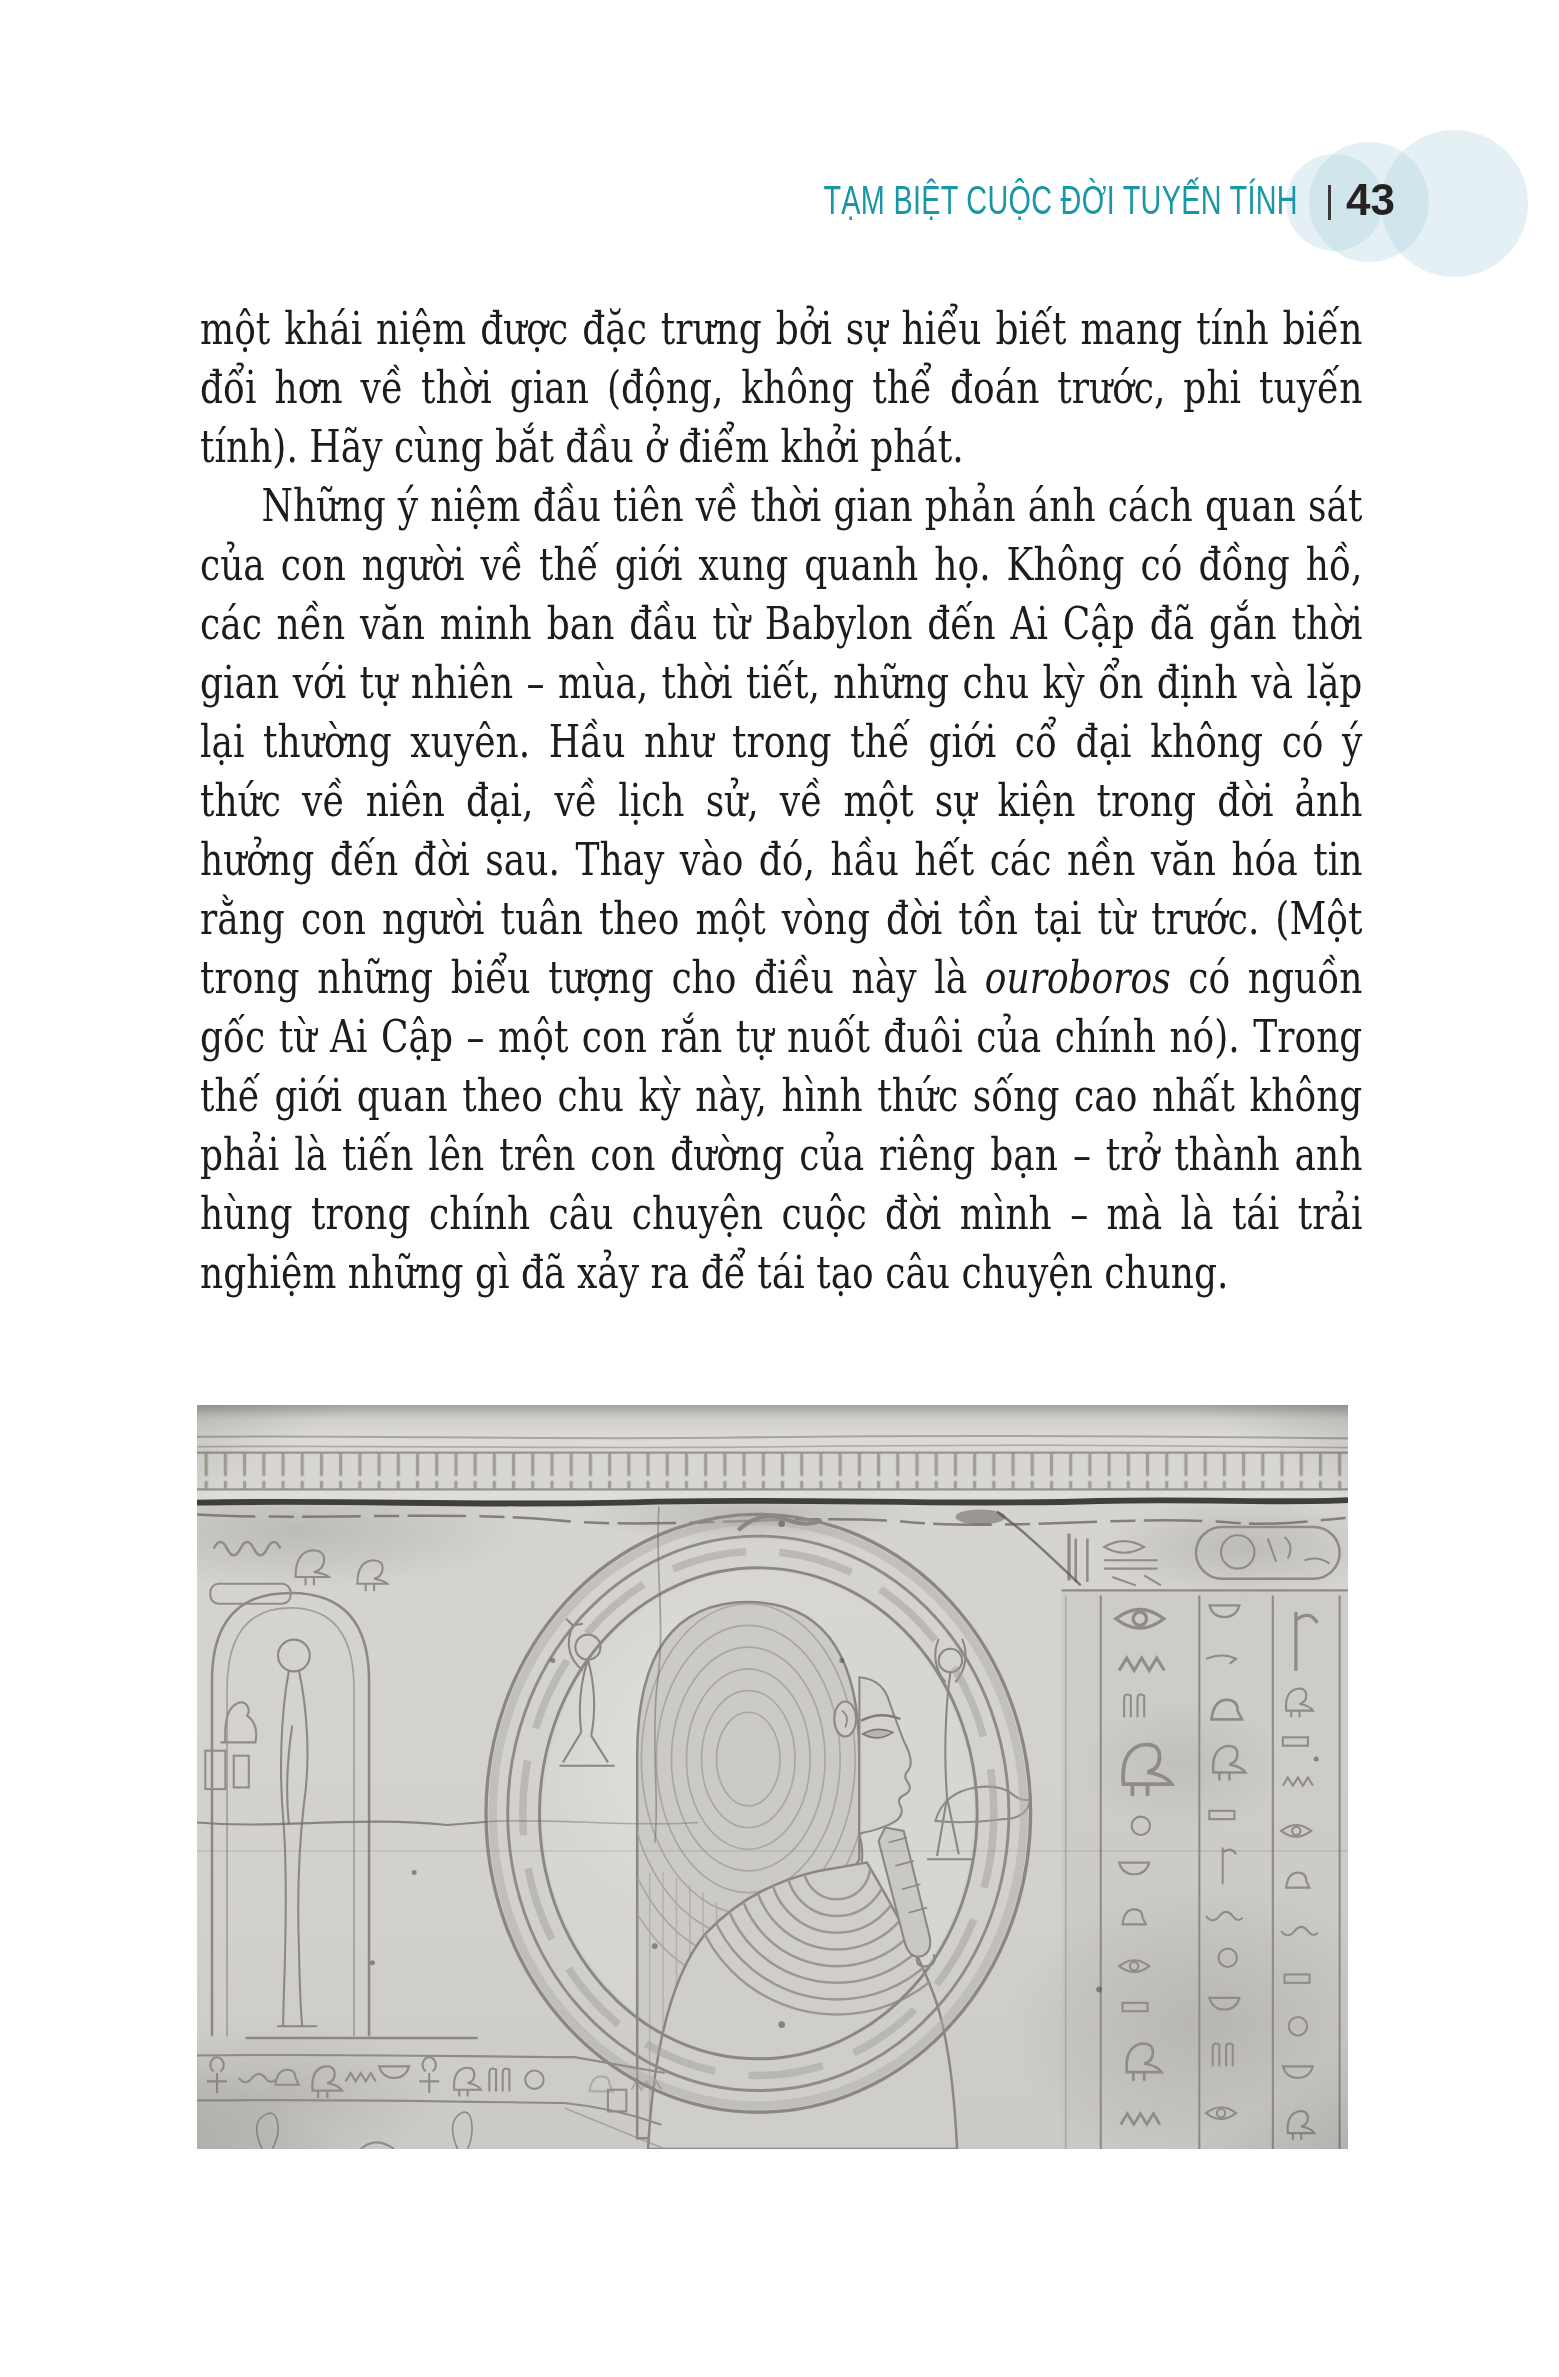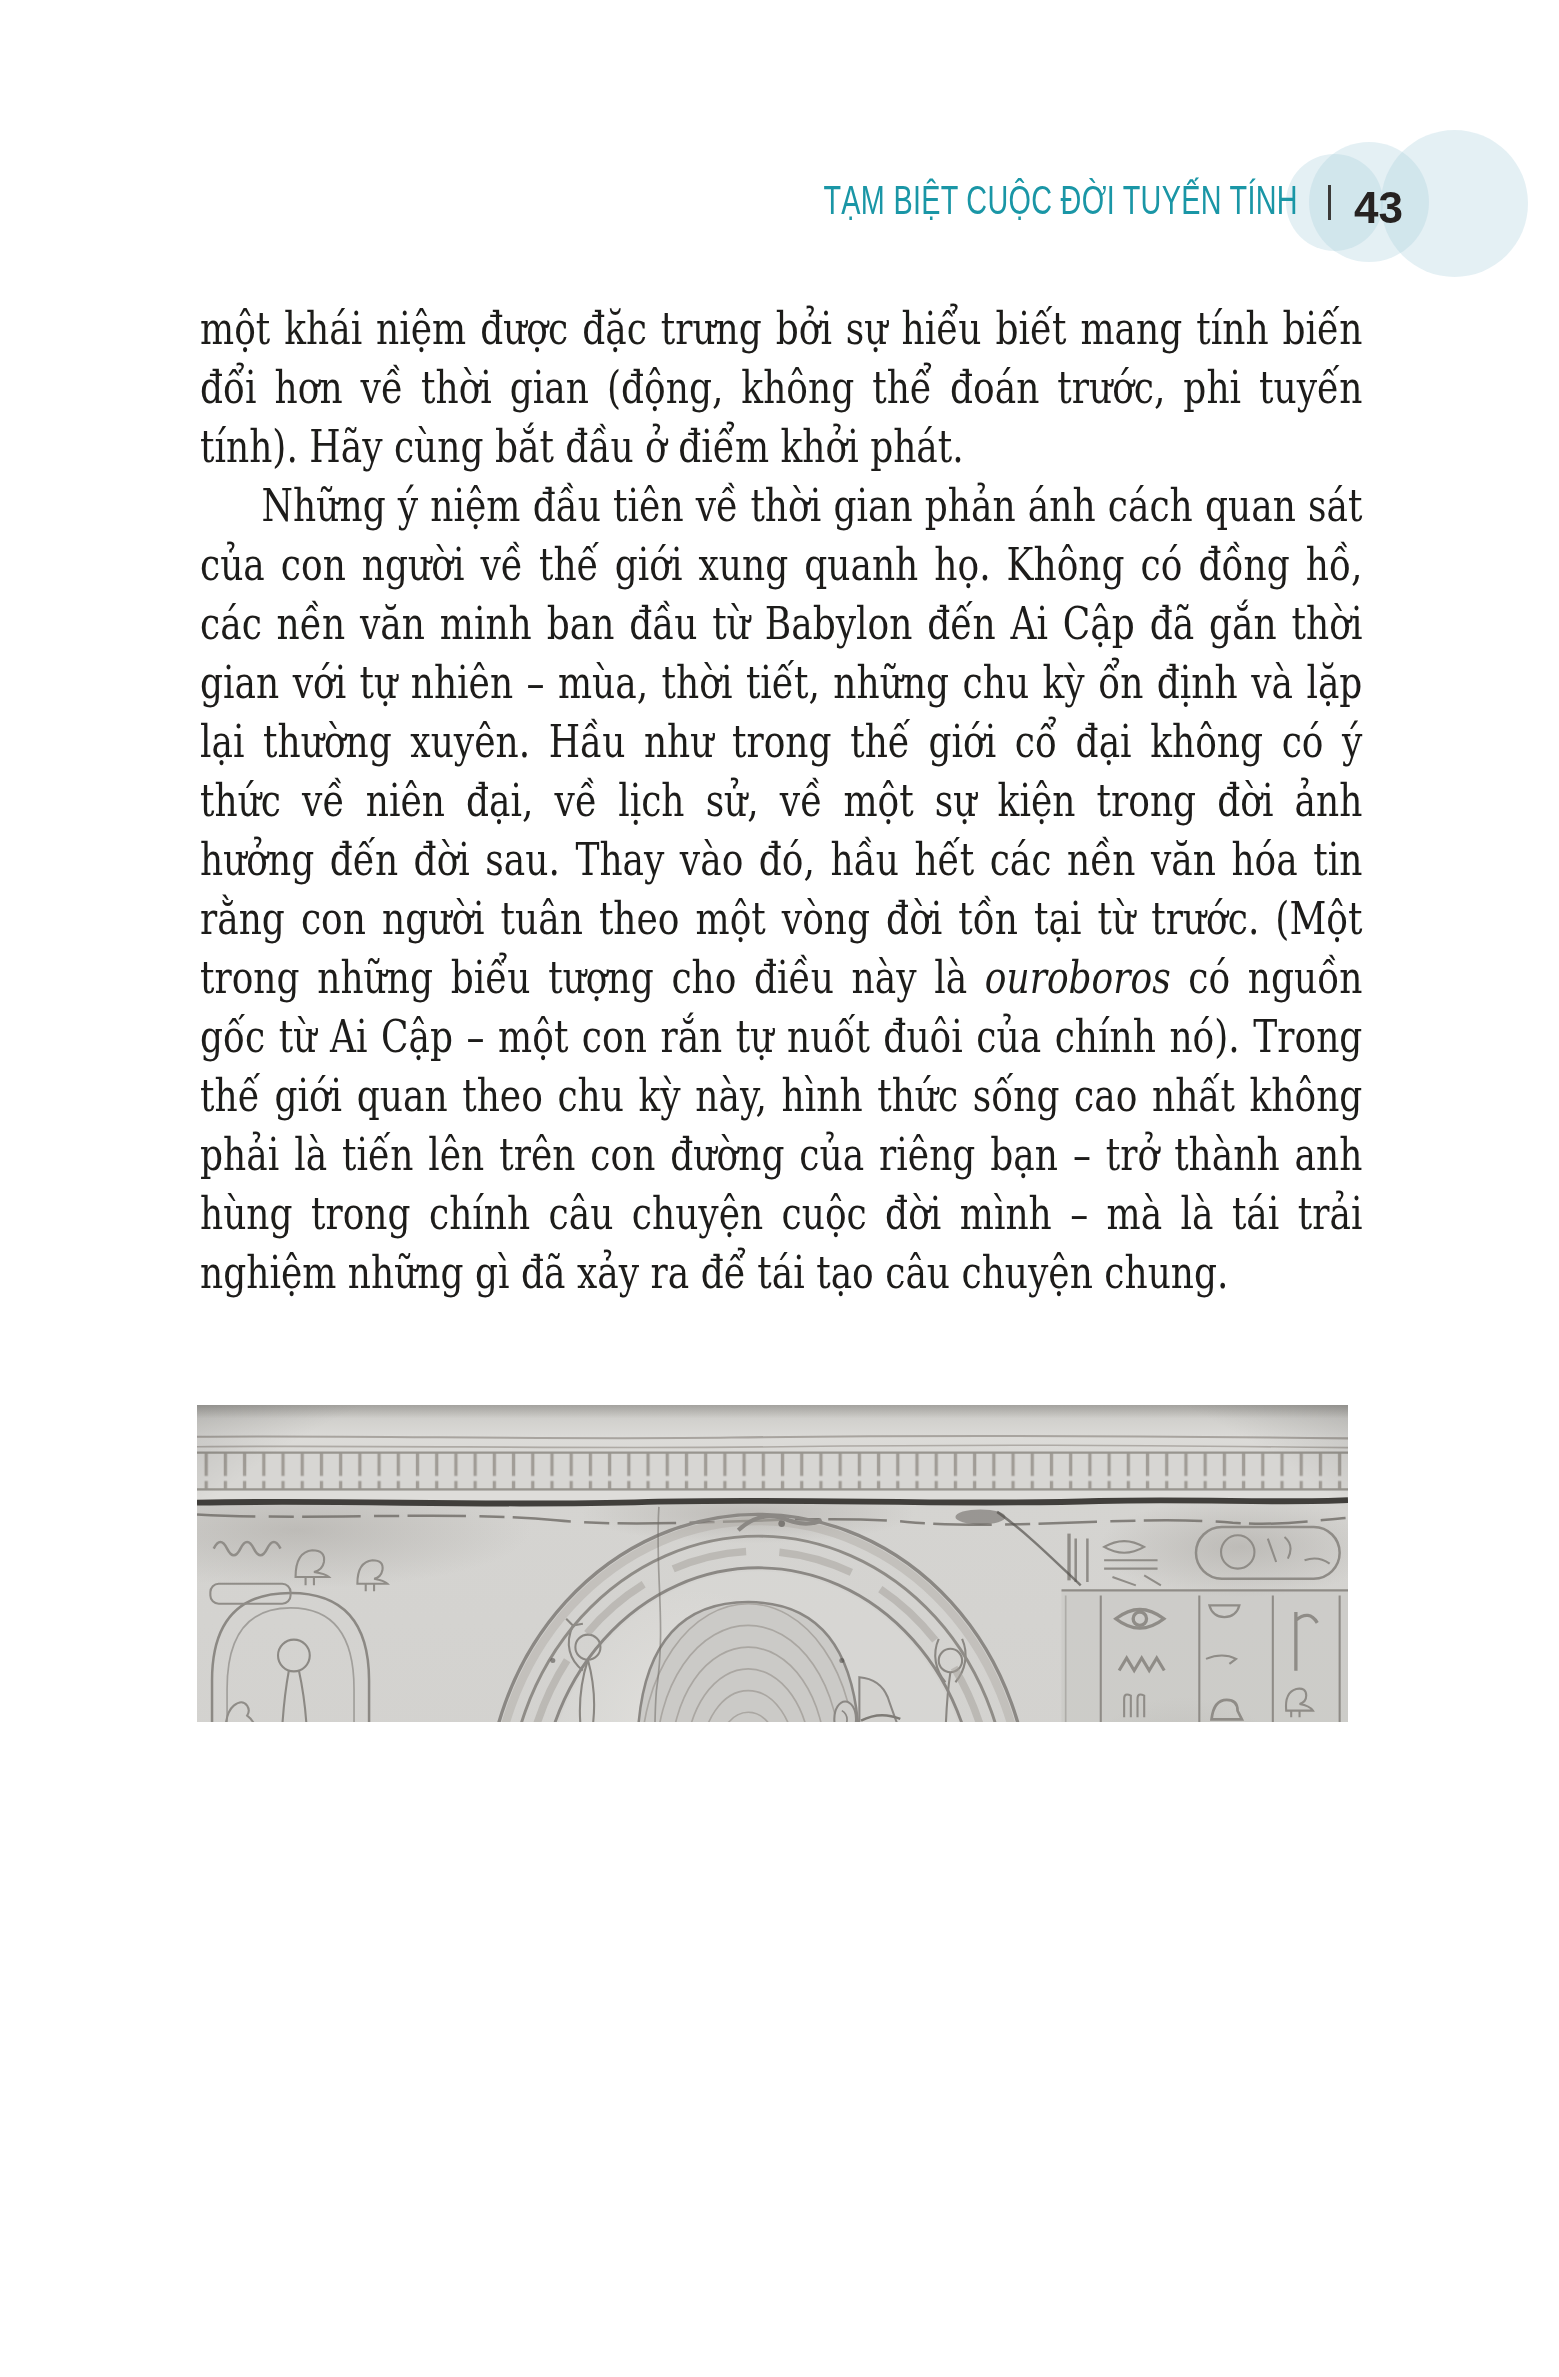--- a/index.html
+++ b/index.html
@@ -1,29 +1,29 @@
 <!DOCTYPE html>
 <html lang="vi" style="--paper: #ffffff; --accent: #1a96a6; --ink: #1d1c1a; --number-ink: #262221; --divider: #3c3a38; --circle-fill: rgba(170,209,221,0.32);font-size:13.4px"><head>
 <meta charset="utf-8">
 <style>
   html,body{margin:0;padding:0;background:#ffffff;}
   .page{
-    position:relative;width:1559px;height:1722px;overflow:hidden;
+    position:relative;width:1559px;height:2377px;overflow:hidden;
     background:var(--paper,#ffffff);
     font-family:"Liberation Sans",sans-serif;
   }
   .decor-circle{position:absolute;border-radius:50%;background:var(--circle-fill,rgba(170,209,221,.3));}
   .chapter-title{
     position:absolute;top:180px;right:261px;margin:0;
     font-size:40px;line-height:1;font-weight:400;letter-spacing:0.4px;white-space:nowrap;
     color:var(--accent,#1a96a6);
     transform:scaleX(0.72);transform-origin:100% 50%;
   }
   .header-divider{position:absolute;top:185px;left:1328px;width:3.3px;height:35px;background:var(--divider,#3c3a38);}
-  .page-number{position:absolute;top:178px;left:1346px;margin:8px;font-size:44px;line-height:1;font-weight:700;color:var(--number-ink,#262221);}
+  .page-number{position:absolute;top:178px;left:1346px;margin:0;font-size:44px;line-height:1;font-weight:700;color:var(--number-ink,#262221);}
   .body-text{
     position:absolute;left:200px;top:299px;width:1453px;
     transform:scaleX(0.8);transform-origin:0 0;
     color:var(--ink,#1d1c1a);
     font-family:"DejaVu Serif","Liberation Serif",serif;
     font-size:45px;line-height:59px;text-align:justify;
   }
   .body-text p{margin:0;padding:0;}
   .body-text p.indented{text-indent:77px;}
   .italic{font-style:italic;}

